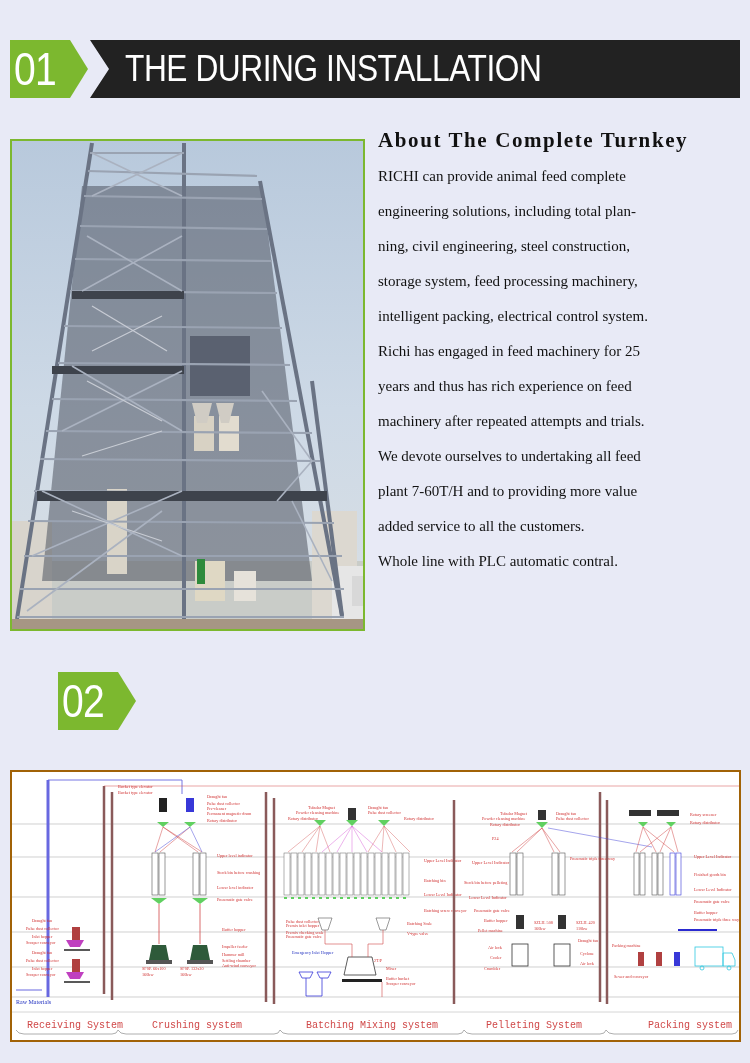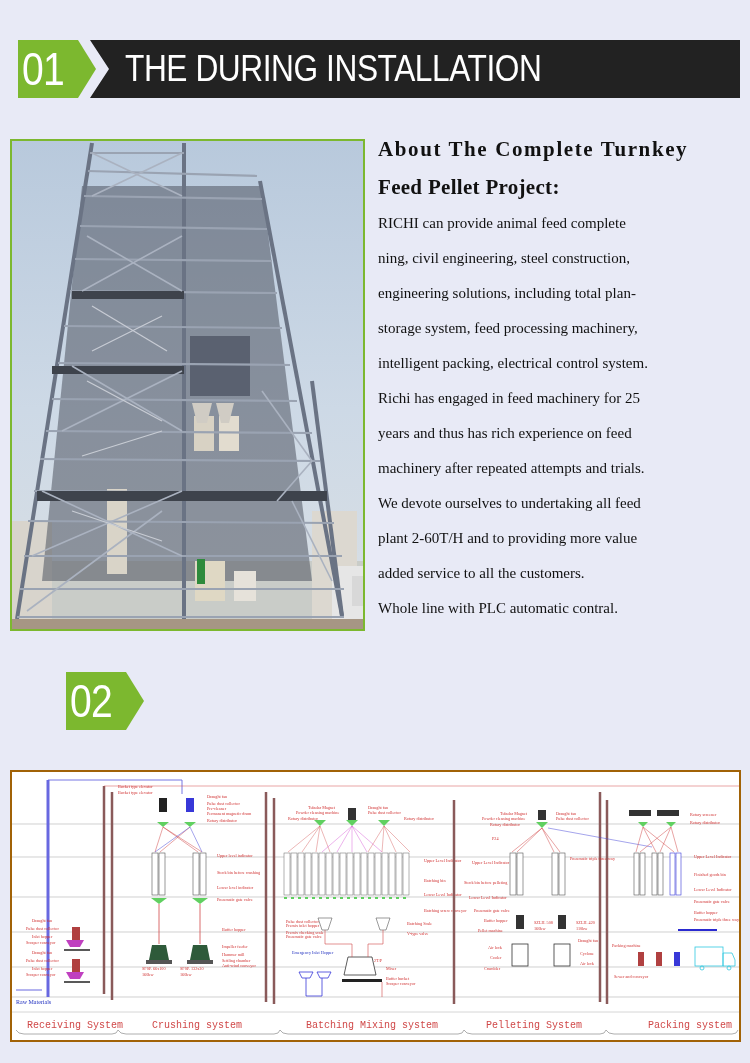--- a/index.html
+++ b/index.html
@@ -1,31 +1,31 @@
 <!DOCTYPE html>
 <html><head>
 <meta charset="utf-8">
 <style>
   * { box-sizing: border-box; margin: 0; padding: 0; }
   html, body { width: 750px; height: 1063px; background: #e8eaf6; overflow: hidden; }
   body { position: relative; font-family: "Liberation Serif", serif; color: #111; }
 
   .section-banner { position: absolute; left: 10px; width: 730px; height: 58px; }
-  .banner-num { position: absolute; left: 8px; top: 0; width: 78px; height: 58px; background: #7cb82f;
+  .banner-num { position: absolute; left: 0; top: 0; width: 78px; height: 58px; background: #7cb82f;
     clip-path: polygon(0 0, 60px 0, 78px 29px, 60px 58px, 0 58px); }
   .banner-num span { position: absolute; left: 4px; top: 3px; font-family: "Liberation Sans", sans-serif;
     font-size: 46px; color: #fff; letter-spacing: -1px; line-height: 52px; transform: scaleX(0.85); transform-origin: left; }
   .banner-bar { position: absolute; left: 80px; top: 0; right: 0; height: 58px; background: #222;
     clip-path: polygon(0 0, 100% 0, 100% 100%, 0 100%, 19px 29px); }
   .banner-bar span { position: absolute; left: 35px; top: 8px; font-family: "Liberation Sans", sans-serif;
     font-size: 36px; color: #fff; line-height: 42px; white-space: nowrap; transform: scaleX(0.88); transform-origin: left; letter-spacing: -0.5px; }
 
   .photo-frame { position: absolute; left: 10px; top: 139px; width: 355px; height: 492px; border: 2px solid #7cb82f; background: linear-gradient(180deg, #b8c9dc 0%, #cdd9e6 55%, #d9dfe4 100%); overflow: hidden; }
 
-  .about { position: absolute; left: 378px; top: 130px; width: 362px; }
+  .about { position: absolute; left: 378px; top: 121px; width: 362px; }
   .about h2 { font-size: 21px; font-weight: bold; line-height: 38px; letter-spacing: 1.6px; white-space: nowrap; }
   .about h2.line2 { letter-spacing: 0.3px; }
   .about p { font-size: 15px; line-height: 35px; white-space: nowrap; }
 
   .flow-frame { position: absolute; left: 10px; top: 770px; width: 731px; height: 272px; border: 2px solid #a16207; background: #fff; overflow: hidden; }
   .flow-frame svg { position: absolute; left: 0; top: 0; }
   .sys-label { font-family: "Liberation Mono", monospace; fill: #d04848; font-size: 10px; }
   .lbl { font-family: "Liberation Serif", serif; font-size: 4.2px; fill: #d03030; }
   .lbl-b { font-family: "Liberation Serif", serif; font-size: 4.2px; fill: #2030c0; }
 </style>
@@ -117,31 +117,30 @@
       <line x1="70" y1="315" x2="150" y2="290"></line>
       <line x1="60" y1="370" x2="150" y2="400"></line>
     </g>
 
     <rect x="0" y="478" width="355" height="14" fill="#a69684"></rect>
   </svg>
 </div>
 
 <div class="about">
   <h2>About The Complete Turnkey</h2>
-  <h2 class="line2">Feed Pellet Project:</h2>
   <p>RICHI can provide animal feed complete</p>
+  <p>engineering solutions, including total plan-</p>
   <p>ning, civil engineering, steel construction,</p>
-  <p>engineering solutions, including total plan-</p>
   <p>storage system, feed processing machinery,</p>
   <p>intelligent packing, electrical control system.</p>
   <p>Richi has engaged in feed machinery for 25</p>
   <p>years and thus has rich experience on feed</p>
   <p>machinery after repeated attempts and trials.</p>
   <p>We devote ourselves to undertaking all feed</p>
-  <p>plant 2-60T/H and to providing more value</p>
+  <p>plant 7-60T/H and to providing more value</p>
   <p>added service to all the customers.</p>
   <p>Whole line with PLC automatic contral.</p>
 </div>
 
 <div class="section-banner" style="top:672px;margin-left:48px;">
   <div class="banner-num">
     <span>02</span>
   </div>
 </div>
 

